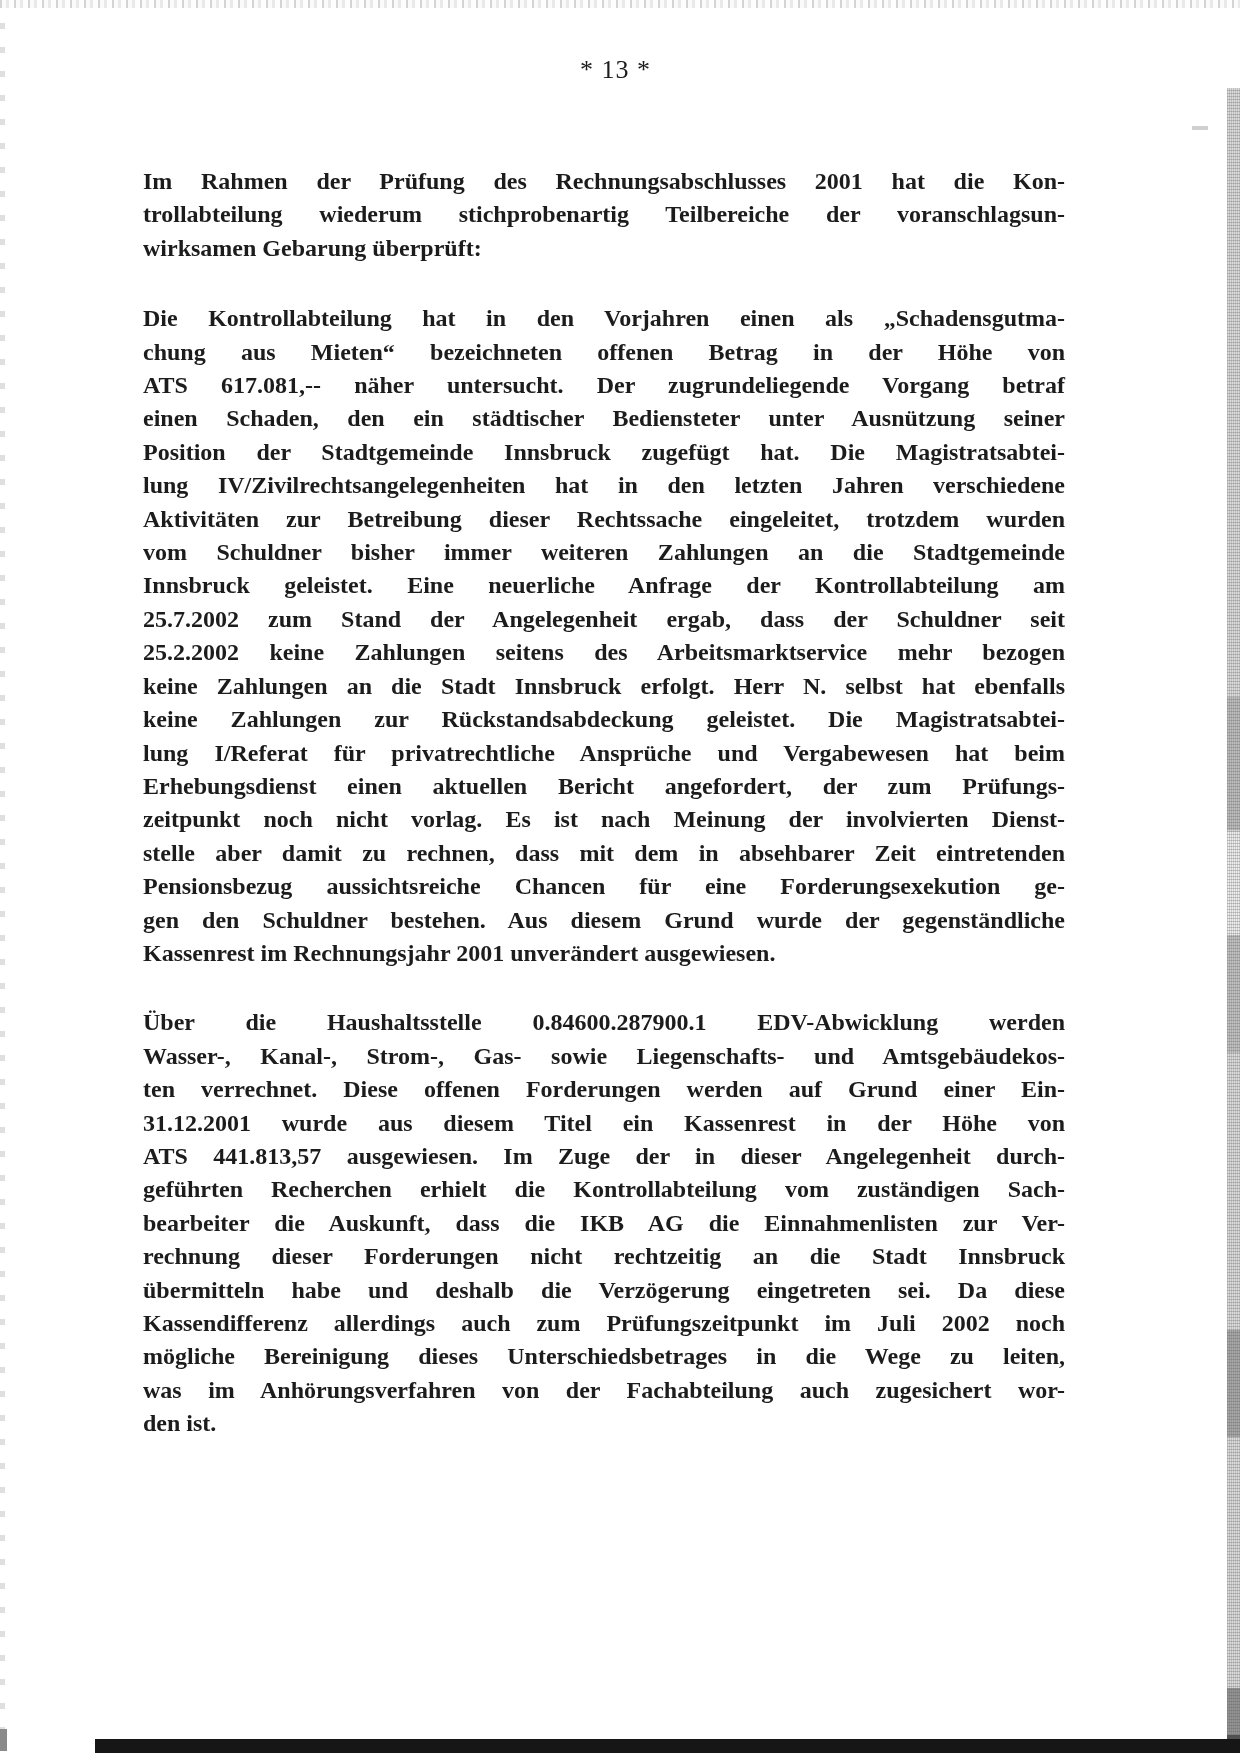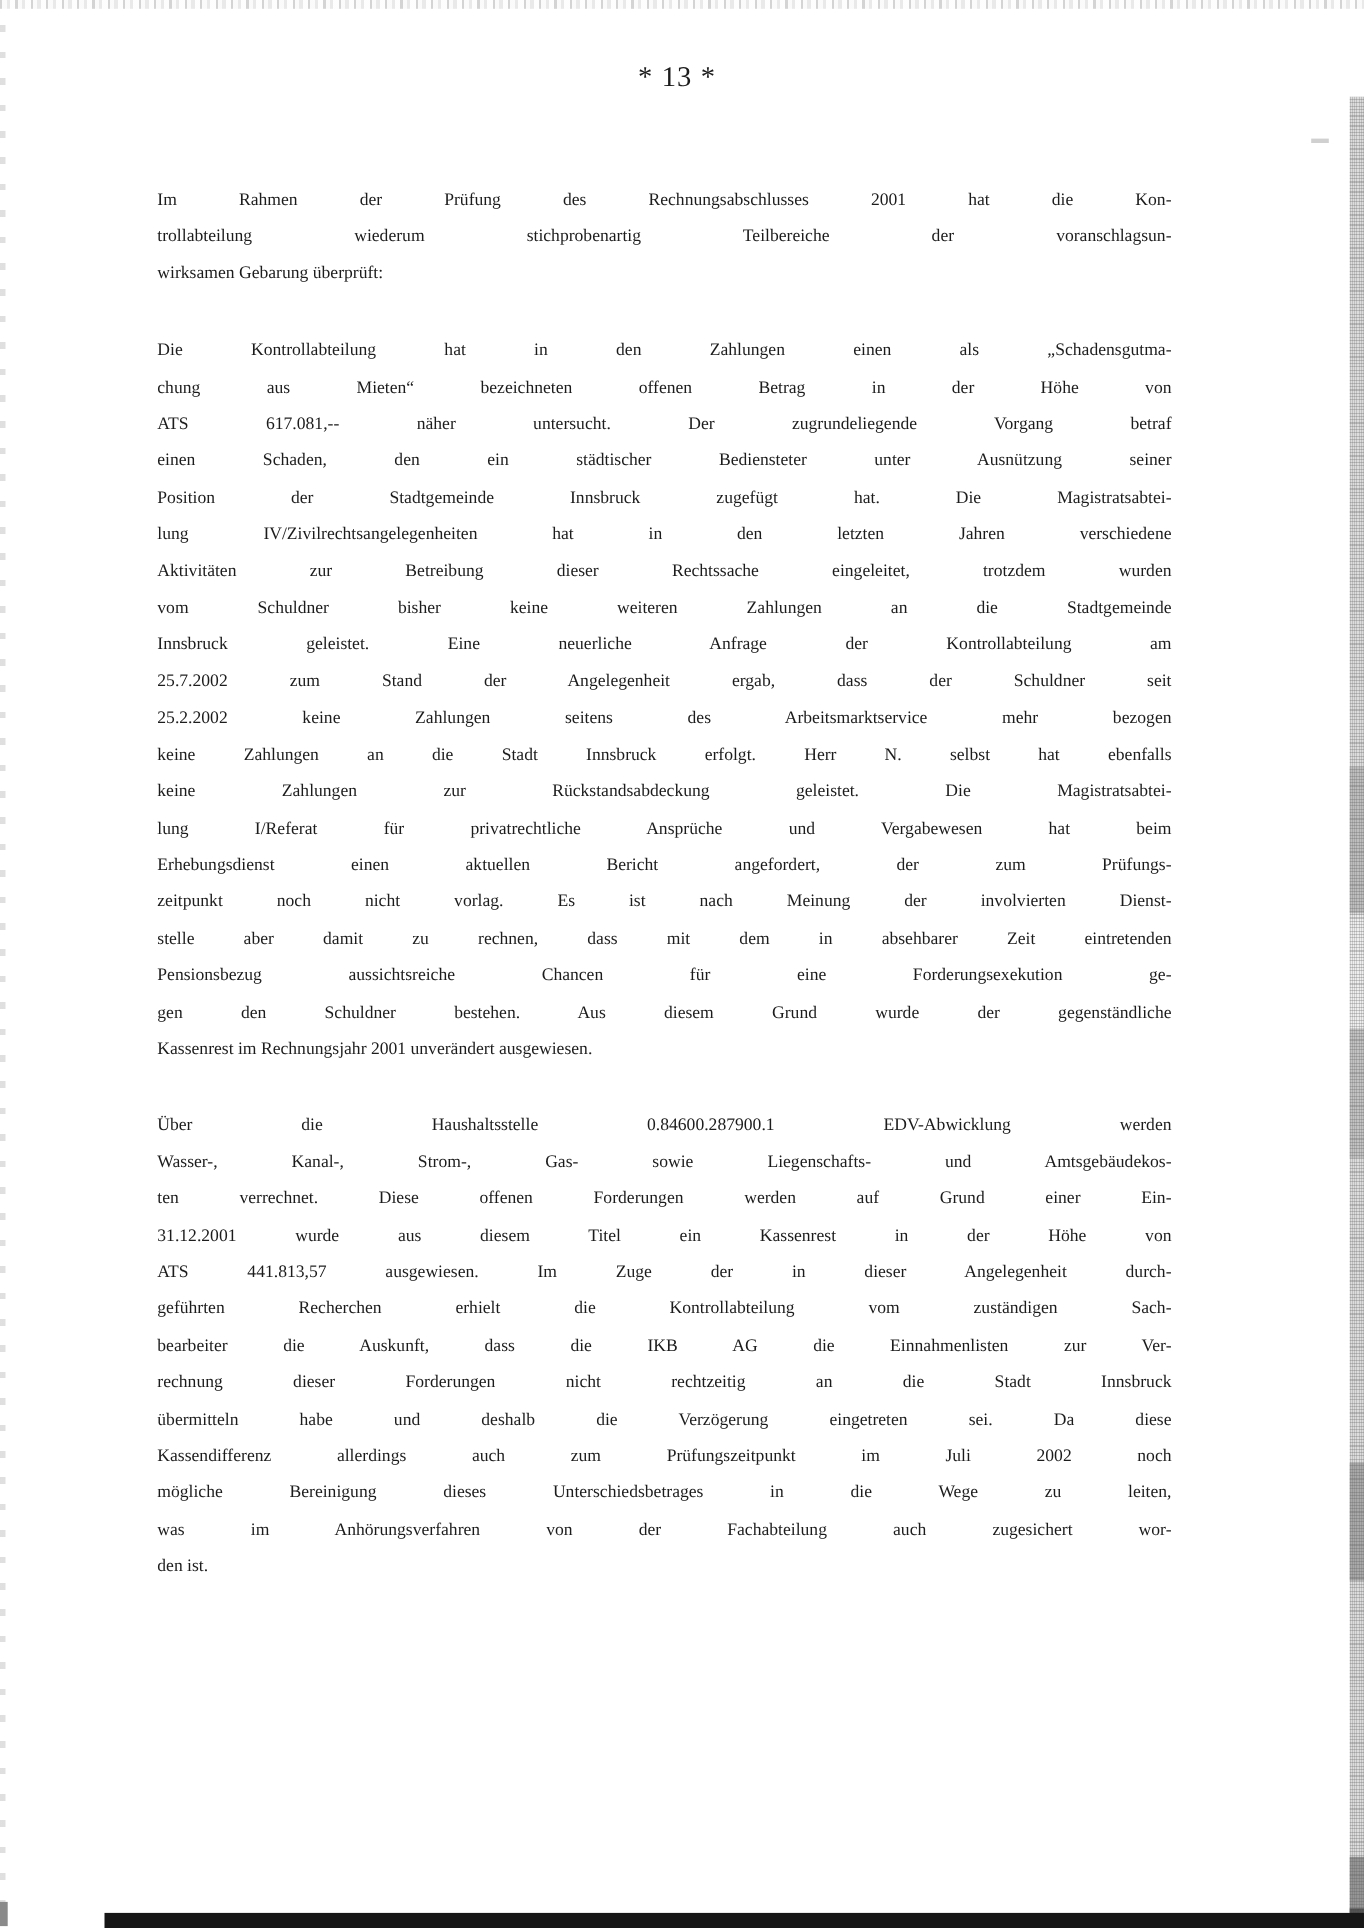--- a/index.html
+++ b/index.html
@@ -78,22 +78,23 @@
     text-align: center;
     font-size: 26px;
     letter-spacing: 1px;
     padding-left: 31px;
   }
   .content {
     position: absolute;
     left: 143px;
     top: 165px;
     width: 922px;
-    font-size: 16px;
+    font-size: 24px;
     line-height: 33.4px;
+    font-weight: bold;
   }
   .paragraph { margin: 0; }
   .paragraph.p2 { margin-top: 37px; }
   .paragraph.p3 { margin-top: 36px; }
   .line {
     text-align: justify;
     text-align-last: justify;
     white-space: normal;
   }
   .line.last {
@@ -109,28 +110,28 @@
 
   <div class="page-number">* 13 *</div>
 
   <div class="content">
       <div class="paragraph p1">
         <div class="line">Im Rahmen der Prüfung des Rechnungsabschlusses 2001 hat die Kon-</div>
         <div class="line">trollabteilung wiederum stichprobenartig Teilbereiche der voranschlagsun-</div>
         <div class="line last">wirksamen Gebarung überprüft:</div>
       </div>
       <div class="paragraph p2">
-        <div class="line">Die Kontrollabteilung hat in den Zahlungen einen als „Schadensgutma-</div>
+        <div class="line">Die Kontrollabteilung hat in den Vorjahren einen als „Schadensgutma-</div>
         <div class="line">chung aus Mieten“ bezeichneten offenen Betrag in der Höhe von</div>
         <div class="line">ATS 617.081,-- näher untersucht. Der zugrundeliegende Vorgang betraf</div>
         <div class="line">einen Schaden, den ein städtischer Bediensteter unter Ausnützung seiner</div>
         <div class="line">Position der Stadtgemeinde Innsbruck zugefügt hat. Die Magistratsabtei-</div>
         <div class="line">lung IV/Zivilrechtsangelegenheiten hat in den letzten Jahren verschiedene</div>
         <div class="line">Aktivitäten zur Betreibung dieser Rechtssache eingeleitet, trotzdem wurden</div>
-        <div class="line">vom Schuldner bisher keine weiteren Zahlungen an die Stadtgemeinde</div>
+        <div class="line">vom Schuldner bisher immer weiteren Zahlungen an die Stadtgemeinde</div>
         <div class="line">Innsbruck geleistet. Eine neuerliche Anfrage der Kontrollabteilung am</div>
         <div class="line">25.7.2002 zum Stand der Angelegenheit ergab, dass der Schuldner seit</div>
         <div class="line">25.2.2002 keine Zahlungen seitens des Arbeitsmarktservice mehr bezogen</div>
         <div class="line">keine Zahlungen an die Stadt Innsbruck erfolgt. Herr N. selbst hat ebenfalls</div>
         <div class="line">keine Zahlungen zur Rückstandsabdeckung geleistet. Die Magistratsabtei-</div>
         <div class="line">lung I/Referat für privatrechtliche Ansprüche und Vergabewesen hat beim</div>
         <div class="line">Erhebungsdienst einen aktuellen Bericht angefordert, der zum Prüfungs-</div>
         <div class="line">zeitpunkt noch nicht vorlag. Es ist nach Meinung der involvierten Dienst-</div>
         <div class="line">stelle aber damit zu rechnen, dass mit dem in absehbarer Zeit eintretenden</div>
         <div class="line">Pensionsbezug aussichtsreiche Chancen für eine Forderungsexekution ge-</div>

